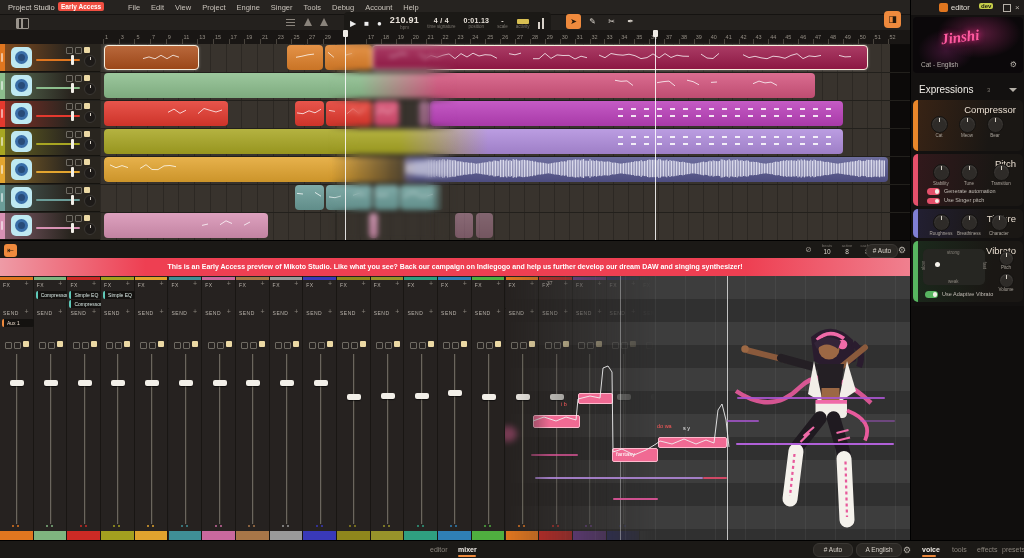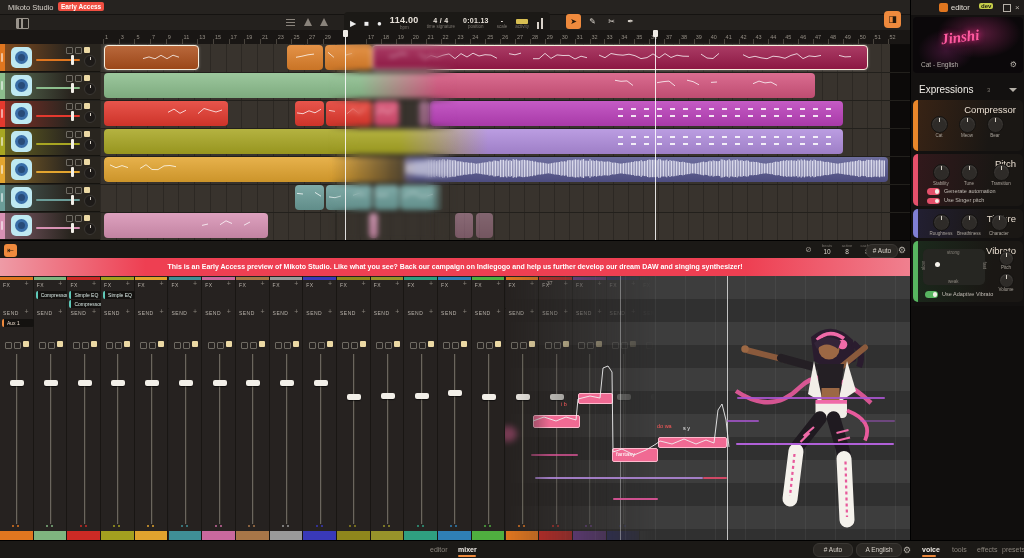--- a/index.html
+++ b/index.html
@@ -85,35 +85,47 @@
   .padlab{position:absolute;font-size:4.5px;color:#8a857d;}
   #sbfill{position:absolute;left:0;top:306px;width:114px;height:234px;background:#100e0d;}
   .iconbtn{cursor:pointer;}
 </style>
 </head>
 <body>
 
 <div id="root">
 
   <div id="titlebar">
-    <span class="apptitle">Mikoto Studio</span>
+    <span class="apptitle">Project Studio</span>
     <span class="eabadge">Early Access</span>
+    <div id="menubar">
+        <span>File</span>
+        <span>Edit</span>
+        <span>View</span>
+        <span>Project</span>
+        <span>Engine</span>
+        <span>Singer</span>
+        <span>Tools</span>
+        <span>Debug</span>
+        <span>Account</span>
+        <span>Help</span>
+      </div>
   </div>
 
   <div id="toolbar2">
     <div class="abs iconbtn" style="left:16px;top:3px;width:11px;height:9px;border:1px solid #9a948c;border-radius:1px;background:linear-gradient(90deg,#9a948c 2px,transparent 2px,transparent 4px,#9a948c 4px,#9a948c 6px,transparent 6px);"></div>
     <div class="abs iconbtn" style="left:286px;top:4px;width:9px;height:7px;background:repeating-linear-gradient(180deg,#8a847c 0 1px,transparent 1px 3px);"></div>
     <div class="abs iconbtn" style="left:304px;top:3px;width:0;height:0;border-left:4px solid transparent;border-right:4px solid transparent;border-bottom:8px solid #8a847c;"></div>
     <div class="abs iconbtn" style="left:320px;top:3px;width:0;height:0;border-left:4px solid transparent;border-right:4px solid transparent;border-bottom:8px solid #8a847c;"></div>
     <div id="transport">
       <span class="tbtn">▶</span>
       <span class="tbtn">■</span>
       <span class="tbtn">●</span>
       <div class="tfield">
-        <span class="tval">114.00</span>
+        <span class="tval">210.91</span>
         <span class="tlab">bpm</span>
       </div>
       <div class="tfield">
         <span class="tval small">4 / 4</span>
         <span class="tlab">time signature</span>
       </div>
       <div class="tfield">
         <span class="tval small">0:01.13</span>
         <span class="tlab">position</span>
       </div>

